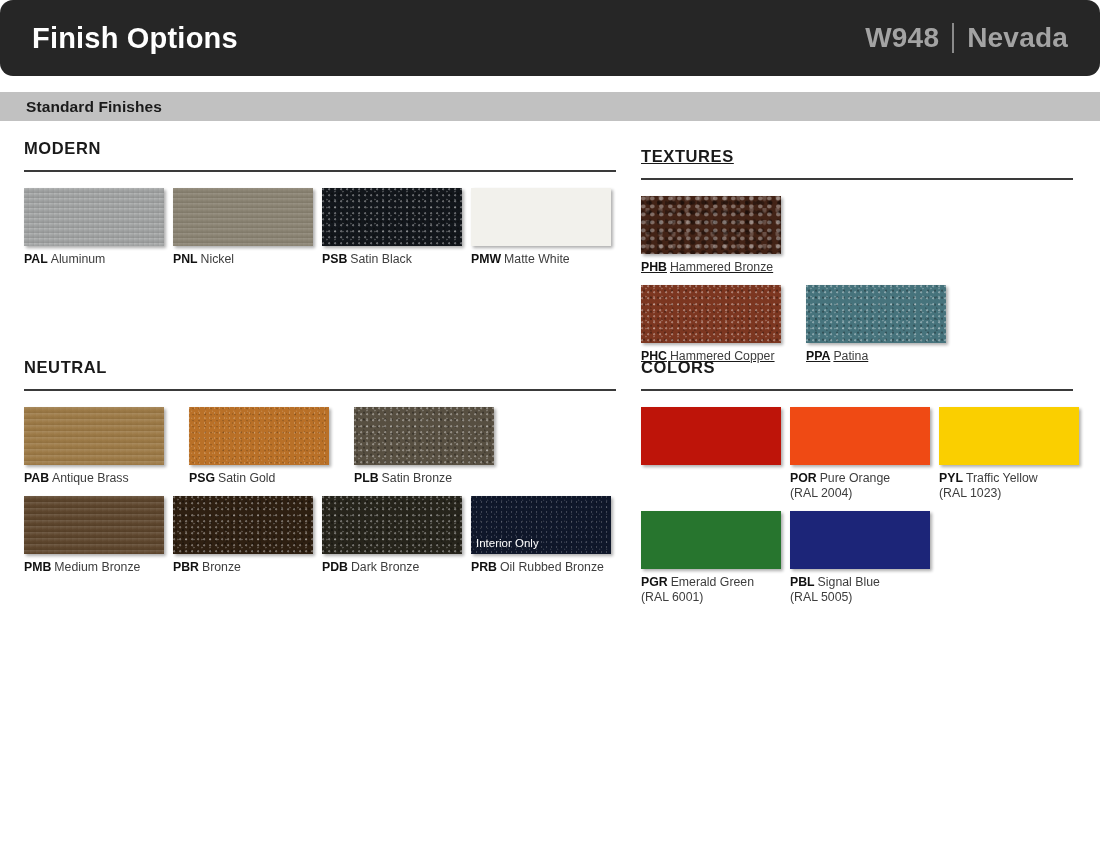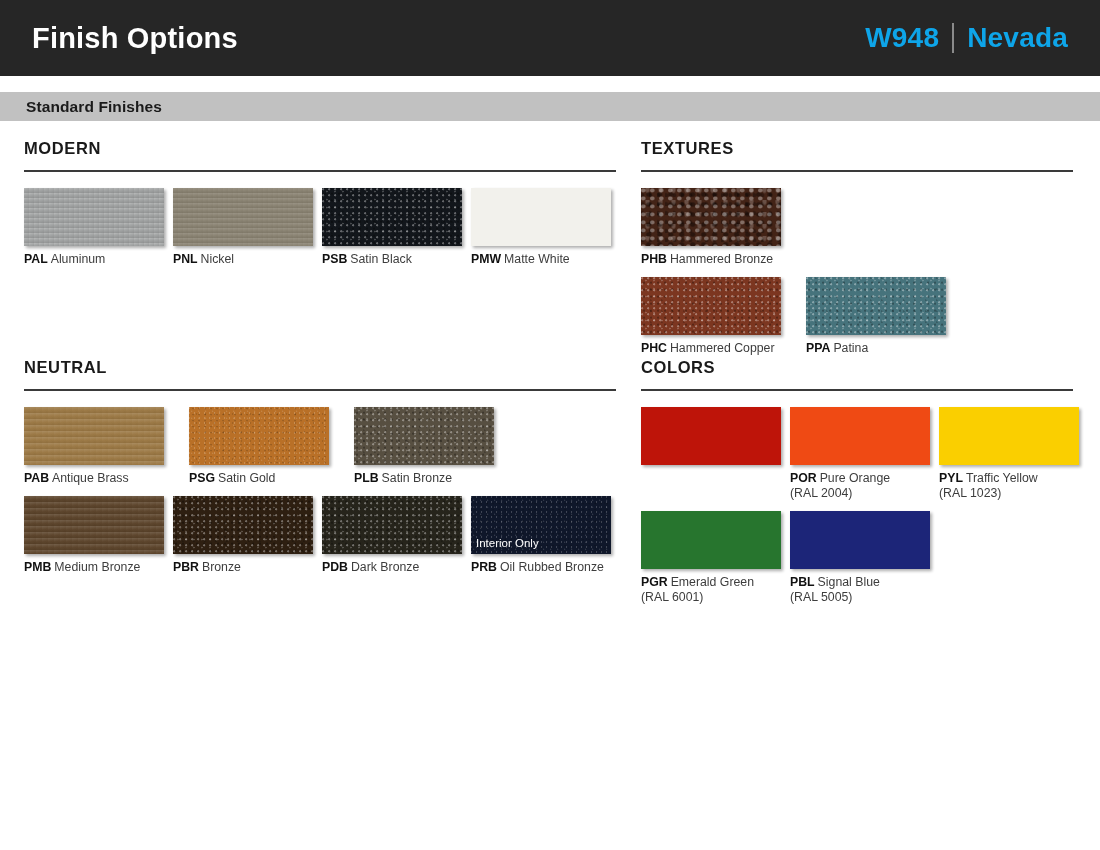--- a/index.html
+++ b/index.html
@@ -32,21 +32,21 @@
   }
   .header-title {
     color: #ffffff;
     font-size: 29px;
     font-weight: bold;
     letter-spacing: 0.2px;
   }
   .header-right {
     display: flex;
     align-items: center;
-    color: #0ea5e9;
+    color: #a3a3a3;
     font-size: 28px;
     font-weight: bold;
   }
   .header-code { letter-spacing: 0.2px; }
   .header-divider {
     display: inline-block;
     width: 2px;
     height: 30px;
     background: #8a8a8a;
     margin: 0 13px;
@@ -75,21 +75,21 @@
   
   .board {
     position: absolute;
     left: 0; top: 121px;
     width: 1100px;
   }
   .section {
     position: absolute;
   }
   .sec-modern   { left: 24px;  top: 18px;  width: 592px; }
-  .sec-textures { left: 641px; top: 18px;  width: 432px; }
+  .sec-textures { left: 641px; top: 26px;  width: 432px; text-decoration: underline; }
   .sec-neutral  { left: 24px;  top: 237px; width: 592px; }
   .sec-colors   { left: 641px; top: 237px; width: 432px; }
 
   .sec-title {
     font-size: 16.5px;
     font-weight: bold;
     color: #1a1a1a;
     letter-spacing: 0.6px;
     padding-bottom: 12px;
   }
@@ -184,21 +184,21 @@
     background-image: linear-gradient(160deg, rgba(255,255,255,0.28) 0%, rgba(255,255,255,0.05) 42%, rgba(0,0,0,0.10) 100%);
   }
   .tex-sheen-soft {
     background-image: linear-gradient(170deg, rgba(255,255,255,0.16) 0%, rgba(255,255,255,0.02) 55%, rgba(0,0,0,0.07) 100%);
   }
   .tex-none { background-image: none; }
 </style>
 </head>
 <body style="background: rgb(255, 255, 255);">
 
-<div class="header" style="background: rgb(38, 38, 38);">
+<div class="header" style="background: rgb(38, 38, 38); border-radius: 13px;">
   <div class="header-title">Finish Options</div>
   <div class="header-right">
     <span class="header-code">W948</span>
     <span class="header-divider"></span>
     <span class="header-series">Nevada</span>
   </div>
 </div>
 
 <div class="subbar" style="background: rgb(193, 193, 193);">
   <span class="subbar-label">Standard Finishes</span>

